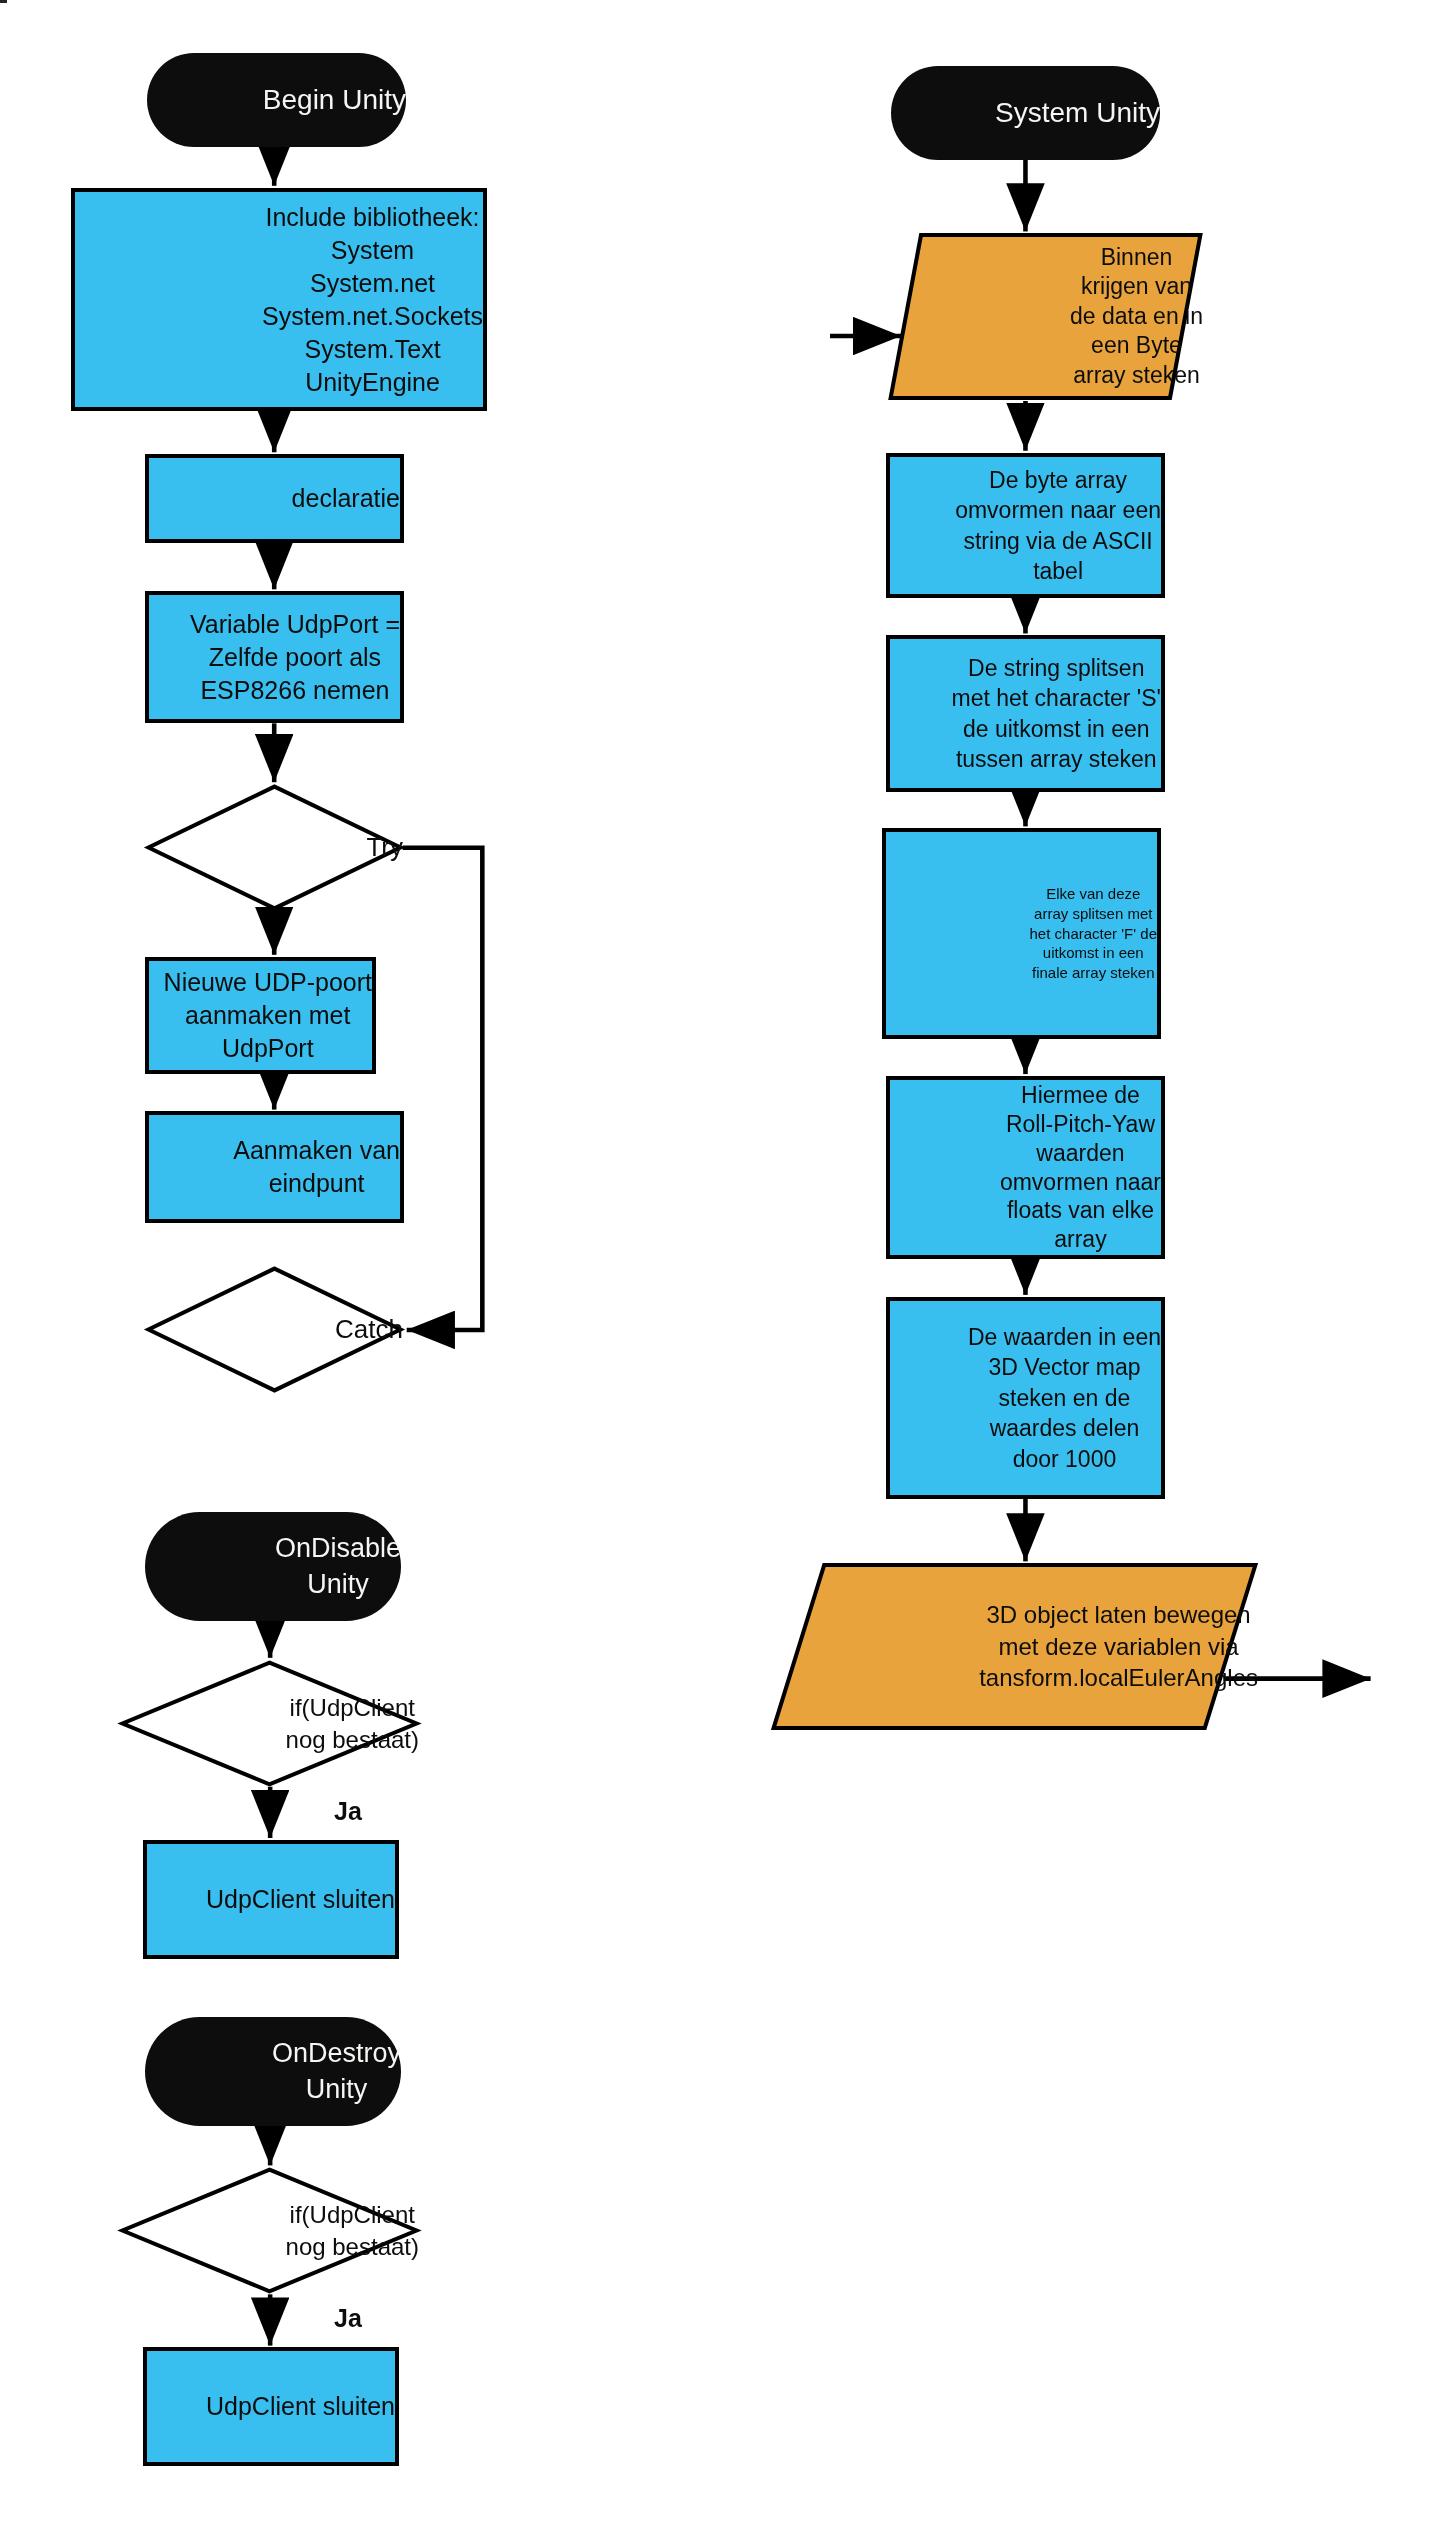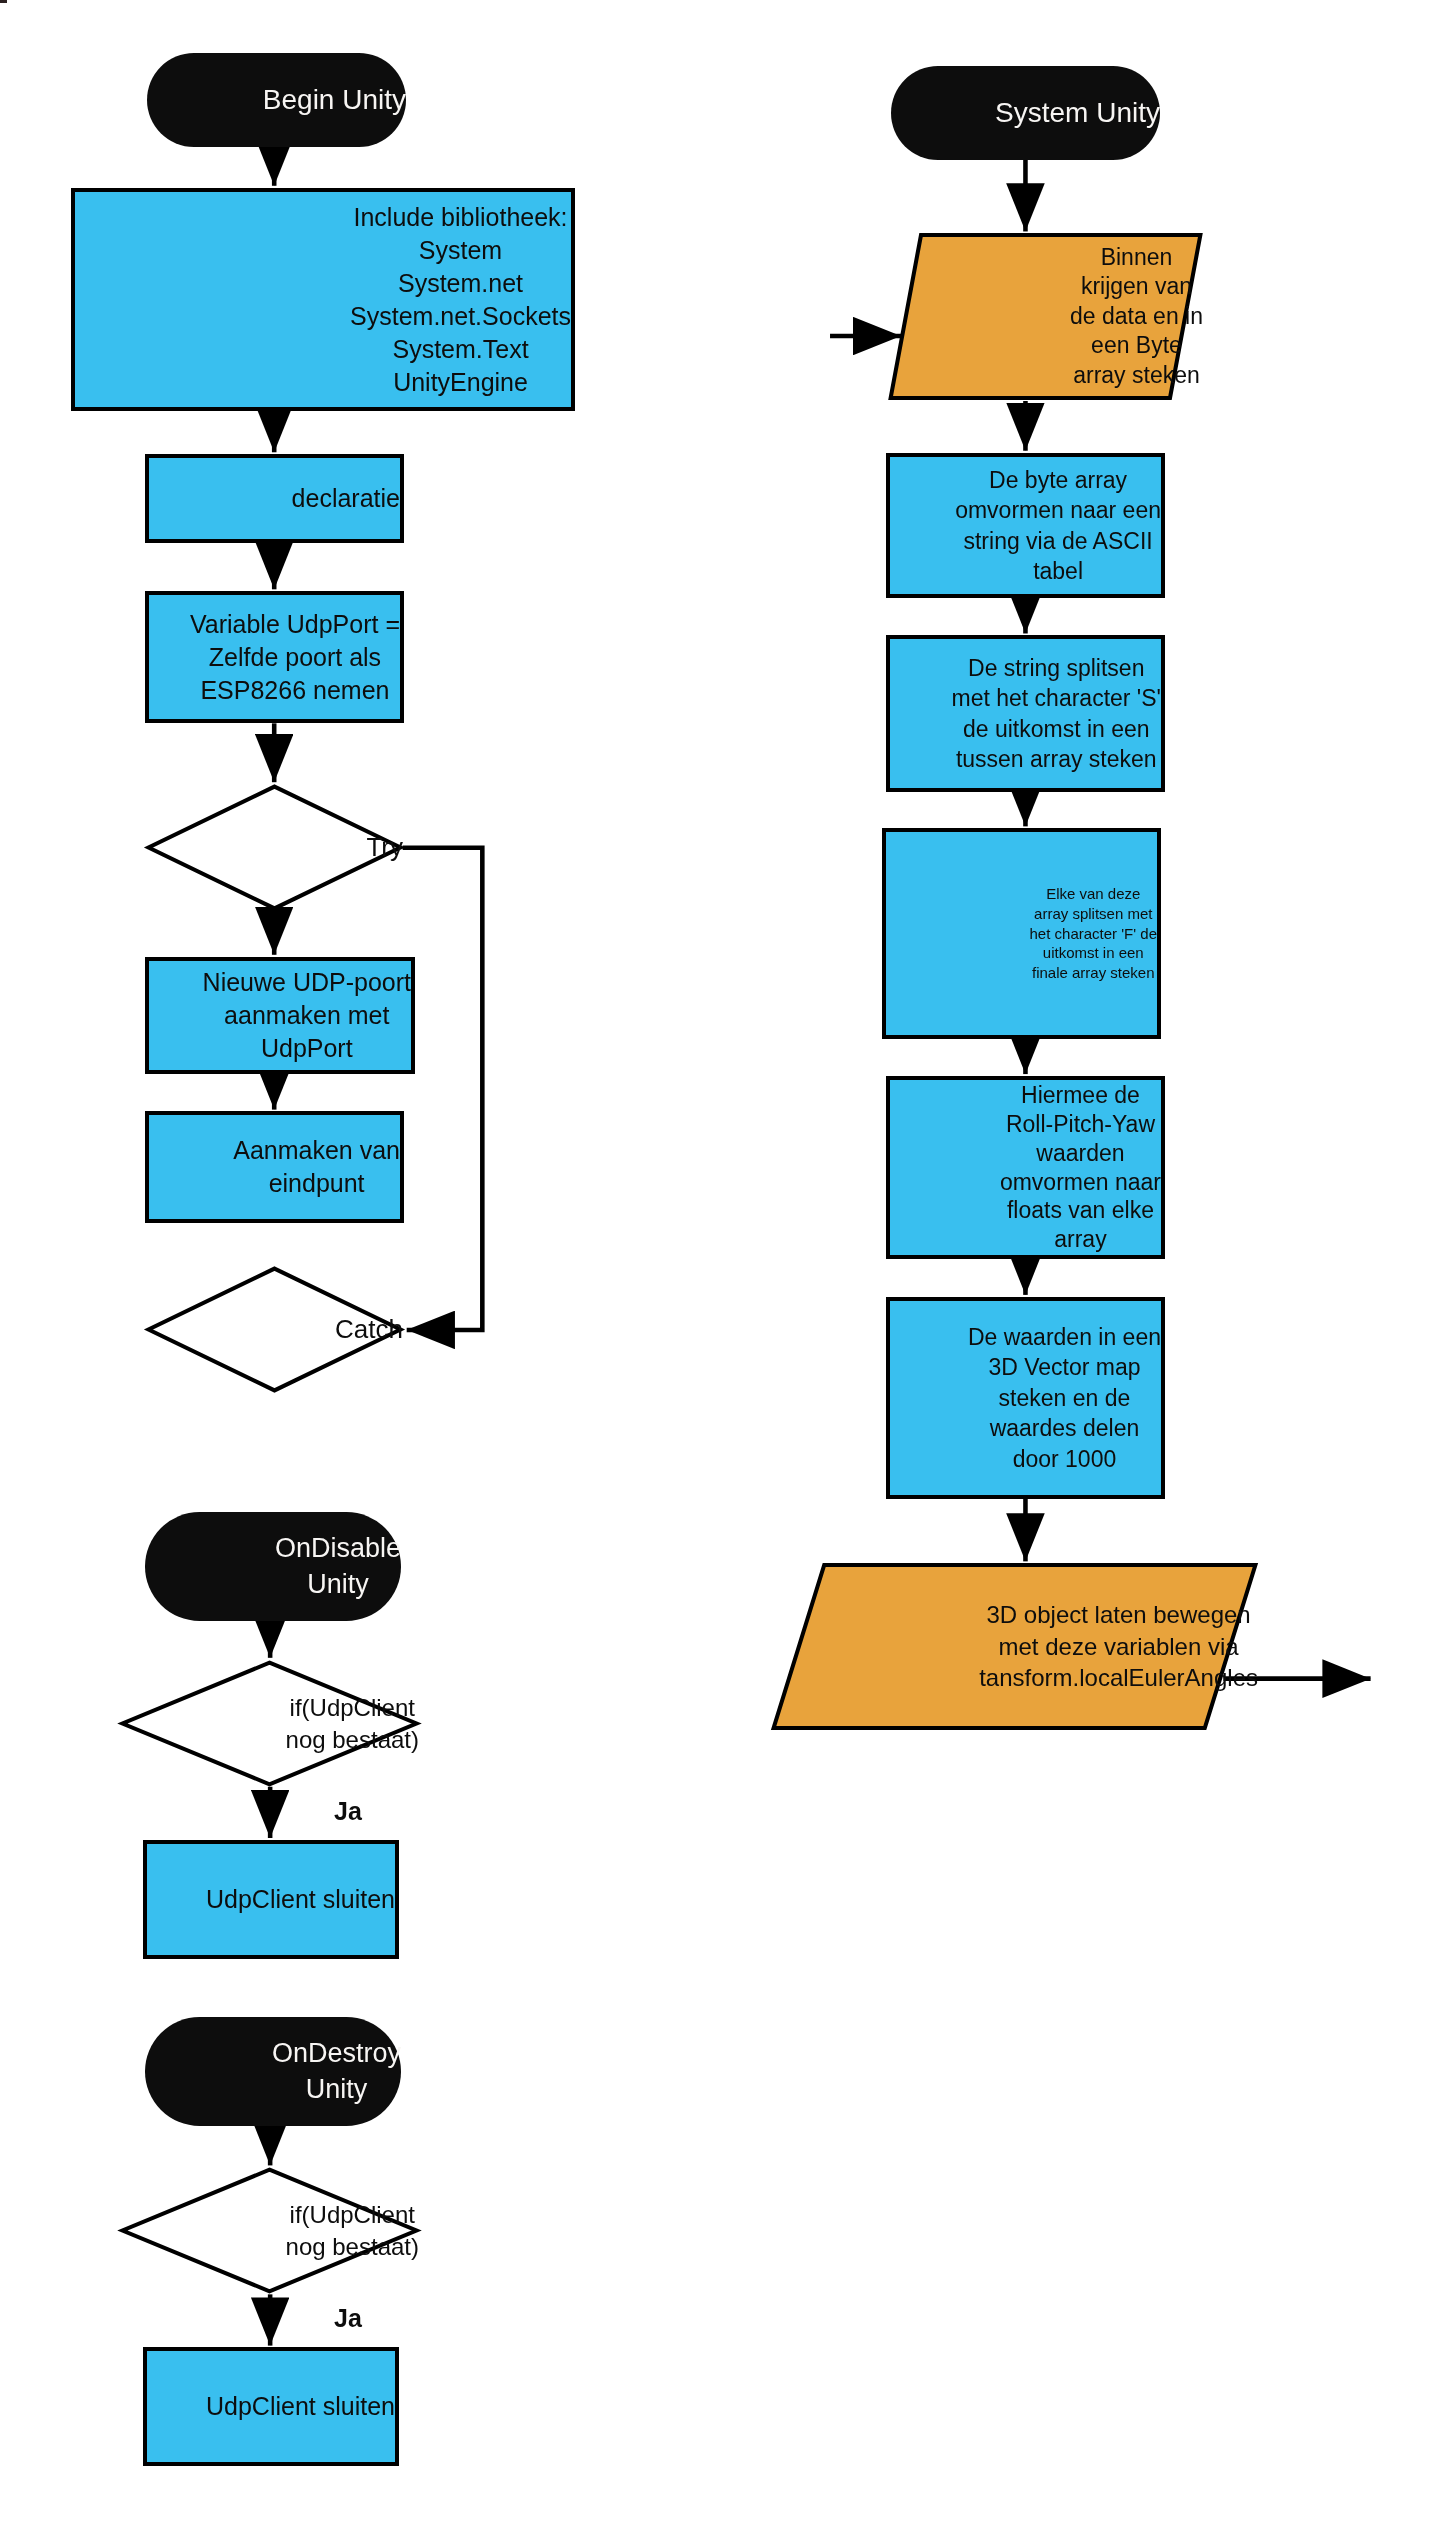--- a/index.html
+++ b/index.html
@@ -55,21 +55,21 @@
     <path d="M2020 2953 V3076" marker-end="url(#ah)"></path>
     <path d="M2410 3307 H2700" marker-end="url(#ah)"></path>
   </svg>
 
   <div class="corner"></div>
 
   <div class="node term" style="left:147px;top:53px;width:259px;height:94px;font-size:28px">
     <span class="lbl">Begin Unity</span>
   </div>
 
-  <div class="node proc" style="left:71px;top:188px;width:504px;height:223px;font-size:25px">
+  <div class="node proc" style="left:71px;top:188px;width:416px;height:223px;font-size:25px">
     <span class="lbl">Include bibliotheek:
 System
 System.net
 System.net.Sockets
 System.Text
 UnityEngine</span>
   </div>
 
   <div class="node proc" style="left:145px;top:454px;width:259px;height:89px;font-size:25px">
     <span class="lbl">declaratie</span>
@@ -81,21 +81,21 @@
 ESP8266 nemen</span>
   </div>
 
   <div class="node dia" style="left:146px;top:784px;width:257px;height:127px;font-size:26px">
     <svg class="shape" viewBox="0 0 506 250">
       <polygon points="253,5 501,125 253,245 5,125"></polygon>
     </svg>
     <span class="lbl">Try</span>
   </div>
 
-  <div class="node proc" style="left:145px;top:957px;width:270px;height:117px;font-size:25px">
+  <div class="node proc" style="left:145px;top:957px;width:231px;height:117px;font-size:25px">
     <span class="lbl">Nieuwe UDP-poort
 aanmaken met
 UdpPort</span>
   </div>
 
   <div class="node proc" style="left:145px;top:1111px;width:259px;height:112px;font-size:25px">
     <span class="lbl">Aanmaken van
 eindpunt</span>
   </div>
 

